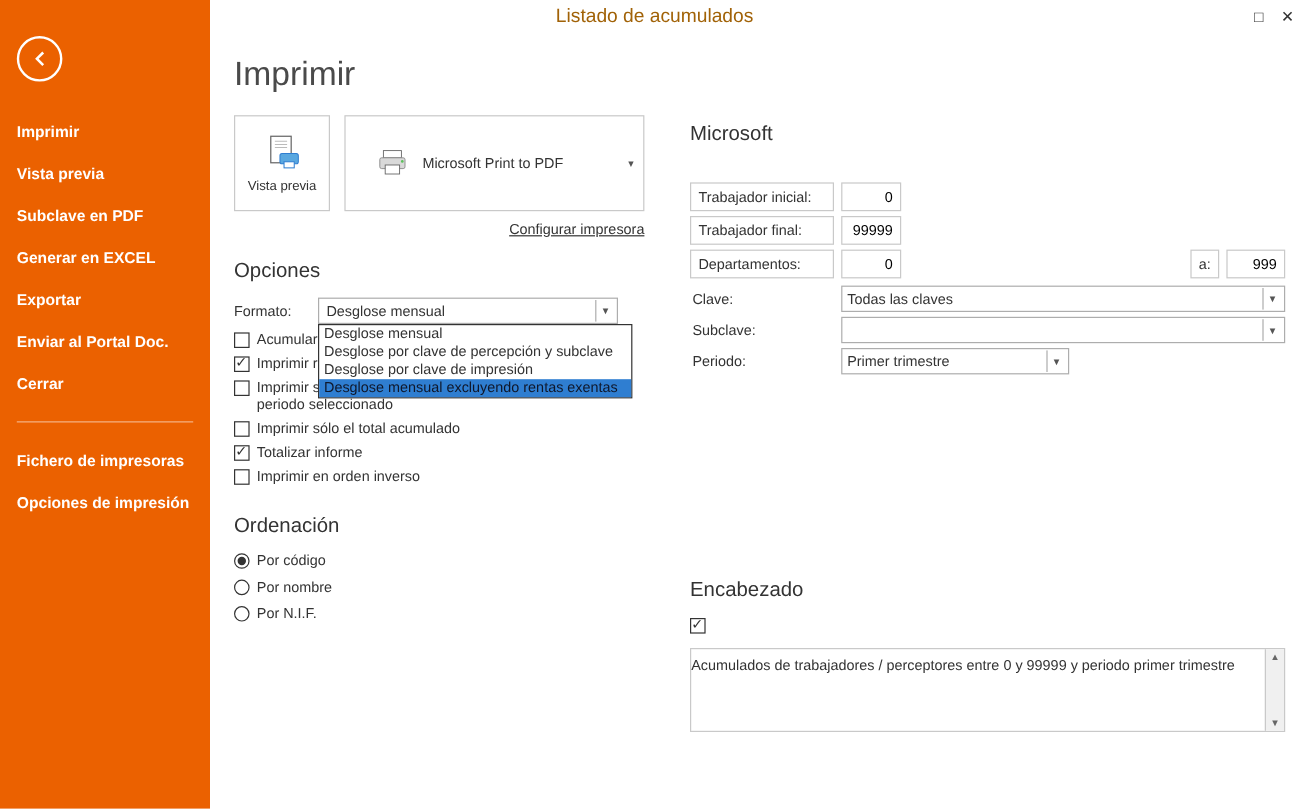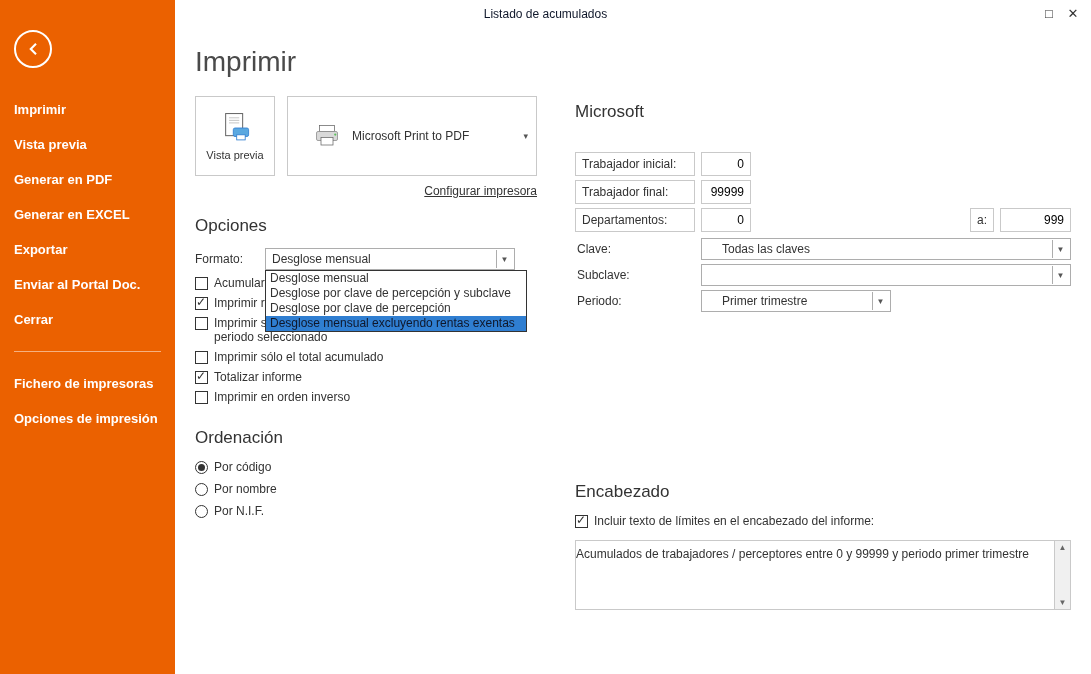--- a/index.html
+++ b/index.html
@@ -1,18 +1,18 @@
 <!DOCTYPE html>
 <html><head>
 <meta charset="utf-8">
 <style>
 *{box-sizing:border-box;margin:0;padding:0;font-family:"Segoe UI",Arial,sans-serif}
 body{width:1091px;height:674px;background:#fff;overflow:hidden;font-size:12px;color:#333;position:relative}
 .titlebar{position:absolute;top:0;left:0;right:0;height:28px;display:flex;align-items:center;justify-content:center}
-.titlebar-title{font-size:12px;color:#0f172a}
+.titlebar-title{font-size:16px;color:#a16207}
 .winbtns{position:absolute;right:6px;top:4px;display:flex;gap:0}
 .winbtn{width:24px;height:18px;display:flex;align-items:center;justify-content:center;font-size:13px;color:#333;cursor:pointer}
 .sidebar{position:absolute;left:0;top:0;bottom:0;width:175px;background:#EB6100;color:#fff;padding-top:30px}
 .backbtn{width:38px;height:38px;border:2px solid #fff;border-radius:50%;margin-left:14px;margin-bottom:24px;display:flex;align-items:center;justify-content:center;cursor:pointer}
 .backbtn svg{width:18px;height:18px;fill:#fff}
 .navitem{padding:10px 14px;font-size:13px;font-weight:600;cursor:pointer}
 .navsep{border-top:1px solid rgba(255,255,255,.5);margin:14px 14px}
 .main{position:absolute;left:175px;right:0;top:28px;bottom:0;padding:18px 20px 10px 20px;overflow:hidden}
 h1.page{font-size:28px;font-weight:300;color:#4a4a4a;margin-bottom:18px}
 .row{display:flex;gap:20px}
@@ -35,23 +35,23 @@
 .chk{display:flex;align-items:flex-start;gap:6px;margin-bottom:6px;font-size:12px}
 .chk .box{width:13px;height:13px;border:1px solid #333;flex-shrink:0;position:relative;margin-top:1px;cursor:pointer}
 .chk .box.checked::after{content:"✓";position:absolute;left:0;top:-3px;font-size:12px;color:#333}
 .chk .lbl{cursor:pointer}
 .radio{display:flex;align-items:center;gap:6px;margin-bottom:8px;font-size:12px}
 .radio .circ{width:13px;height:13px;border:1px solid #333;border-radius:50%;position:relative;cursor:pointer}
 .radio .circ.on::after{content:"";position:absolute;left:2px;top:2px;width:7px;height:7px;background:#333;border-radius:50%}
 .intrv-row{display:flex;align-items:center;margin-bottom:4px;gap:6px}
 .intrv-label{border:1px solid #c9c9c9;height:24px;width:120px;display:flex;align-items:center;padding:0 6px;font-size:12px;background:#fff}
 .intrv-input{border:1px solid #c9c9c9;height:24px;width:50px;text-align:right;padding:0 6px;font-size:12px;background:#fff}
-.intrv-input.w{width:71px}
+.intrv-input.w{width:49px}
 .plainlabel{width:120px;padding-left:2px;font-size:12px}
-.longcombo{border:1px solid #adadad;height:22px;flex:1;display:flex;align-items:center;padding:0 20px;font-size:12px;background:#fff;position:relative}
+.longcombo{border:1px solid #adadad;height:22px;flex:1;display:flex;align-items:center;padding:0 4px;font-size:12px;background:#fff;position:relative}
 .longcombo .caret{position:absolute;right:2px;top:1px;bottom:1px;width:16px;border-left:1px solid #adadad;display:flex;align-items:center;justify-content:center;font-size:8px;color:#555;cursor:pointer}
 .periodcombo{width:190px;flex:none}
 .headerbox{border:1px solid #c9c9c9;height:70px;width:100%;position:relative;padding:6px 18px 6px 0;font-size:12px;background:#fff}
 .headerbox .scroll{position:absolute;right:0;top:0;bottom:0;width:16px;border-left:1px solid #c9c9c9;display:flex;flex-direction:column;justify-content:space-between;align-items:center;background:#f0f0f0}
 .headerbox .scroll span{font-size:8px;color:#666;cursor:pointer;padding:2px 0}
 .a-label{border:1px solid #c9c9c9;height:24px;width:24px;display:flex;align-items:center;justify-content:center;font-size:12px;background:#fff}
 .gap10{margin-top:24px}
 </style>
 </head>
 <body>
@@ -65,21 +65,21 @@
 </div>
 
 <div class="sidebar">
   <div class="backbtn">
     <svg viewBox="0 0 24 24">
         <path d="M15 4l-8 8 8 8 2-2-6-6 6-6z"></path>
       </svg>
   </div>
   <div class="navitem">Imprimir</div>
   <div class="navitem">Vista previa</div>
-  <div class="navitem">Generar en PDF</div>
+  <div class="navitem">Subclave en PDF</div>
   <div class="navitem">Generar en EXCEL</div>
   <div class="navitem">Exportar</div>
   <div class="navitem">Enviar al Portal Doc.</div>
   <div class="navitem">Cerrar</div>
   <div class="navsep"></div>
   <div class="navitem">Fichero de impresoras</div>
   <div class="navitem">Opciones de impresión</div>
 </div>
 
 <div class="main">
@@ -117,21 +117,21 @@
 
       <div class="formrow">
         <span class="formlabel">Formato:</span>
         <div class="combo">
           <span>Desglose mensual</span>
           <span class="caret">▼</span>
         </div>
         <div class="dropdown">
           <div class="opt">Desglose mensual</div>
           <div class="opt">Desglose por clave de percepción y subclave</div>
-          <div class="opt">Desglose por clave de percepción</div>
+          <div class="opt">Desglose por clave de impresión</div>
           <div class="opt sel">Desglose mensual excluyendo rentas exentas</div>
         </div>
       </div>
 
       <div class="chk">
           <span class="box"></span>
           <span class="lbl">Acumular e</span>
         </div>
       <div class="chk">
           <span class="box checked"></span>
@@ -207,21 +207,20 @@
         <div class="plainlabel">Periodo:</div>
         <div class="longcombo periodcombo">
           <span>Primer trimestre</span>
           <span class="caret">▼</span>
         </div>
       </div>
 
       <h2 class="sect" style="margin-top:170px">Encabezado</h2>
       <div class="chk" style="margin-bottom:12px">
           <span class="box checked"></span>
-          <span class="lbl">Incluir texto de límites en el encabezado del informe:</span>
         </div>
       <div class="headerbox">
         <span>Acumulados de trabajadores / perceptores entre 0 y 99999 y periodo primer trimestre</span>
         <div class="scroll">
             <span>▲</span>
             <span>▼</span>
           </div>
       </div>
     </div>
   </div>

